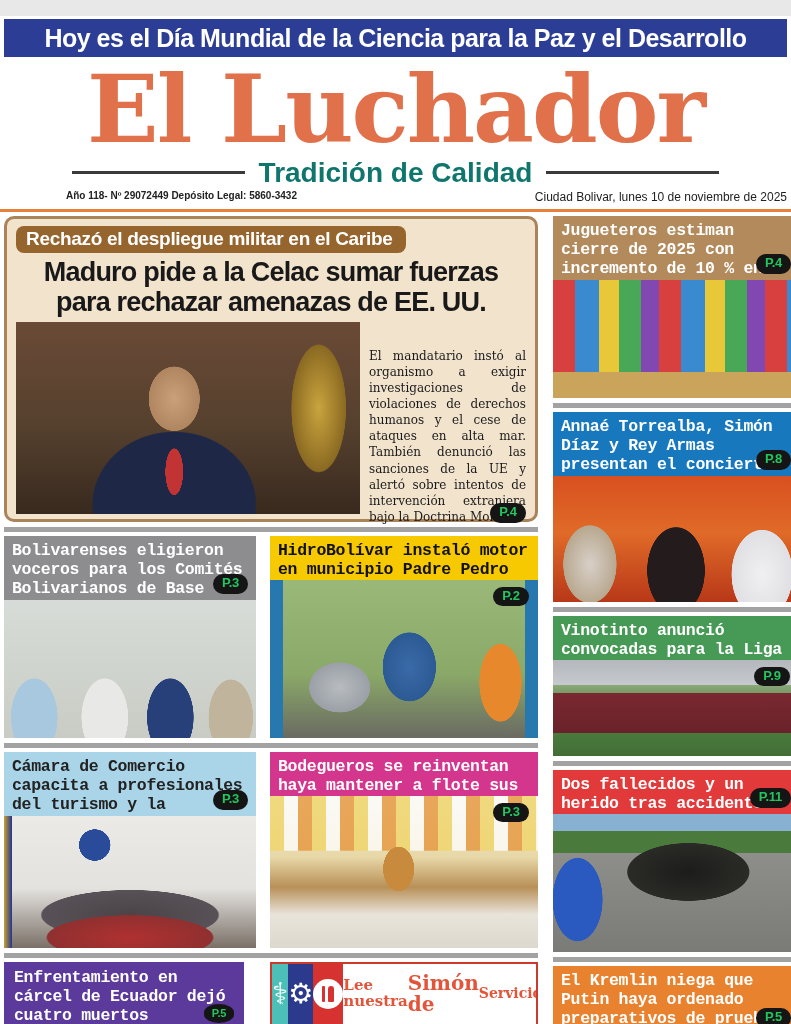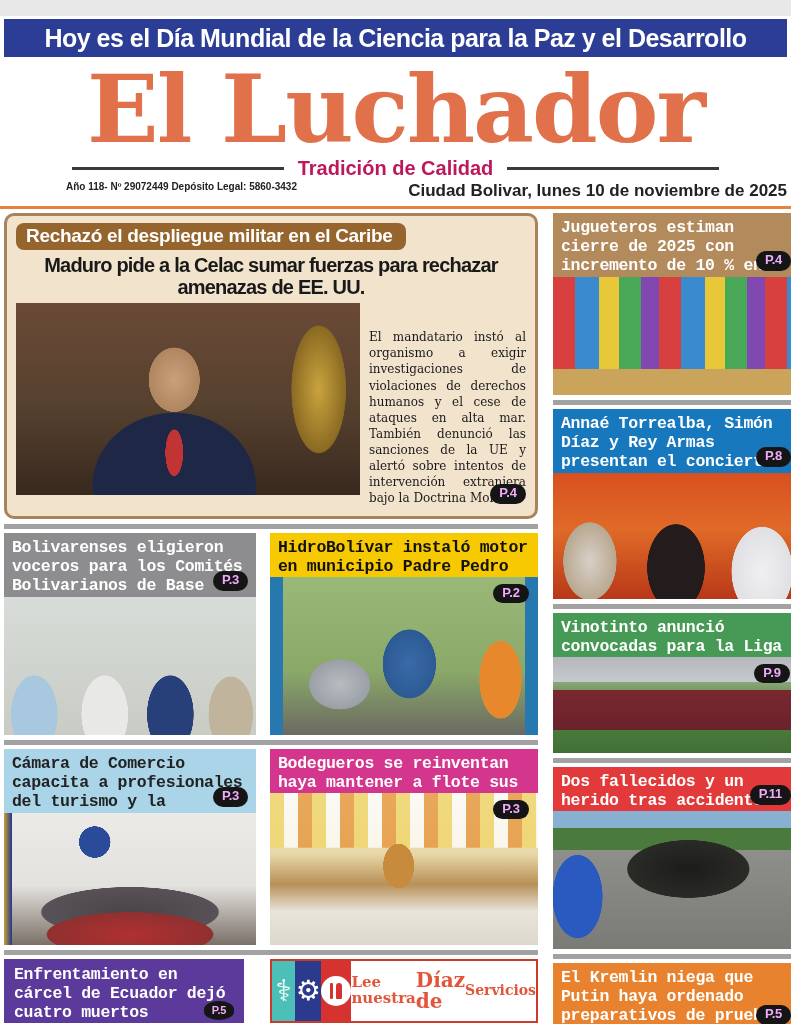--- a/index.html
+++ b/index.html
@@ -15,47 +15,47 @@
   }
   
   .masthead-title{
     text-align:center;color:#e0714a;font-family:"DejaVu Serif",serif;
     font-weight:700;font-size:94px;line-height:1.08;margin-top:2px;
     letter-spacing:-2px;
   }
   .tagline-row{display:flex;align-items:center;padding:0 72px;margin-top:-4px;}
   .tagline-rule{flex:1;height:3px;background:#3a3a3a;}
   .tagline-text{
-    font-size:20px;font-weight:700;color:#be185d;margin:0 14px;white-space:nowrap;
+    font-size:28px;font-weight:700;color:#0f766e;margin:0 14px;white-space:nowrap;
   }
   .info-row{
     display:flex;justify-content:space-between;align-items:flex-start;
     padding:0 4px 0 66px;margin-top:1px;
   }
   .edition-info{font-size:10px;font-weight:700;color:#222;}
-  .date-info{font-size:17px;font-weight:700;color:#222;}
+  .date-info{font-size:12px;font-weight:400;color:#222;}
   .orange-rule{height:3px;background:#e8813c;margin:5px 0 0 0;}
   
   .content{display:flex;gap:15px;padding:4px 4px 0 4px;}
   .col-left{width:534px;flex:0 0 auto;}
   .col-right{width:246px;flex:0 0 auto;}
   .divider{height:5px;background:#a2a2a2;margin:5px 0 4px 0;}
   
   .lead-box{
     box-sizing:border-box;height:306px;background:#f2e3cd;
     border:3px solid #a9835a;border-radius:10px;padding:7px 9px;
     position:relative;
   }
   .kicker{
     display:inline-block;background:#96652e;color:#fff;border-radius:8px;
     font-size:19px;font-weight:700;padding:2px 14px 3px 10px;letter-spacing:-0.3px;
   }
   .lead-headline{
     margin:4px 2px 5px 2px;text-align:center;color:#191919;
-    font-size:20px;font-weight:700;line-height:1.12;letter-spacing:-0.8px;
+    font-size:27px;font-weight:700;line-height:1.12;letter-spacing:-0.8px;
   }
   .lead-body{display:flex;gap:9px;}
   .lead-photo{width:344px;height:192px;flex:0 0 auto;}
   .lead-text-col{flex:1;position:relative;padding-top:26px;}
   .lead-summary{
     margin:0;font-family:"DejaVu Serif",serif;font-size:12px;line-height:1.34;
     color:#1a1a1a;text-align:justify;
   }
   .lead-pill{position:absolute;right:0;bottom:2px;}
   
@@ -72,21 +72,21 @@
   .hd-blue{background:#1878be;color:#fff;}
   .hd-green{background:#479a55;color:#fff;}
   .hd-red{background:#e23a3a;color:#fff;}
   .hd-orange{background:#e8822e;color:#fff;}
   .hd-gray{background:#8d8d8f;color:#fff;}
   .hd-yellow{background:#f7c900;color:#111;}
   .hd-lightblue{background:#aad4e8;color:#222;}
   .hd-magenta{background:#d5368d;color:#fff;}
   .headline-text{display:block;padding-right:2px;font-family:Liberation Mono, monospace;}
   .pill{
-    display:inline-block;background:#151515;color:#f0abfc;border-radius:11px;
+    display:inline-block;background:#151515;color:#22c55e;border-radius:11px;
     font-size:13px;font-weight:700;padding:1px 9px 2px 9px;line-height:1.3;
   }
   .pill-corner{position:absolute;right:8px;bottom:6px;}
   .photo-wrap{position:relative;}
   .pill-over{position:absolute;top:7px;right:9px;}
   .photo{width:100%;}
   
   .purple-box{
     box-sizing:border-box;width:240px;height:64px;background:#5b3a9b;color:#fff;
     padding:6px 10px;position:relative;font-size:16.5px;font-weight:700;
@@ -291,21 +291,21 @@
                 <span class="icon-glyph">⚙</span>
               </div>
             <div class="ad-block ad-red">
               <div class="utensil-circle">
                 <div class="utensil-bar"></div>
                 <div class="utensil-spoon"></div>
               </div>
             </div>
             <div class="ad-text">
               <span class="ad-line1">Lee nuestra</span>
-              <span class="ad-line2">Díaz de</span>
+              <span class="ad-line2">Simón de</span>
               <span class="ad-line3">Servicios</span>
             </div>
           </div>
         </div>
       </div>
 
     </div>
 
     <div class="col-right">
 

